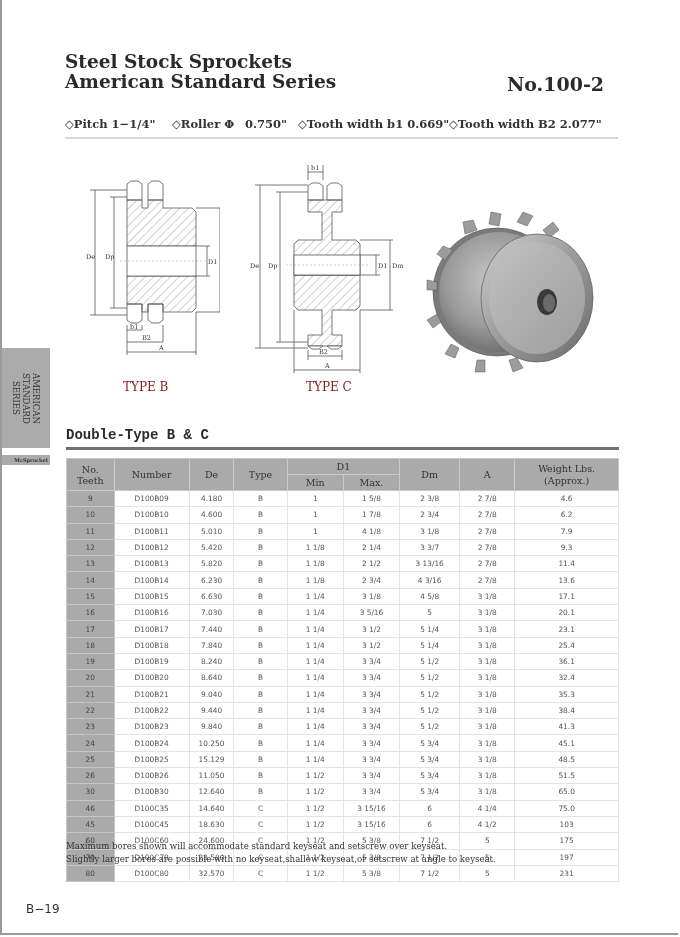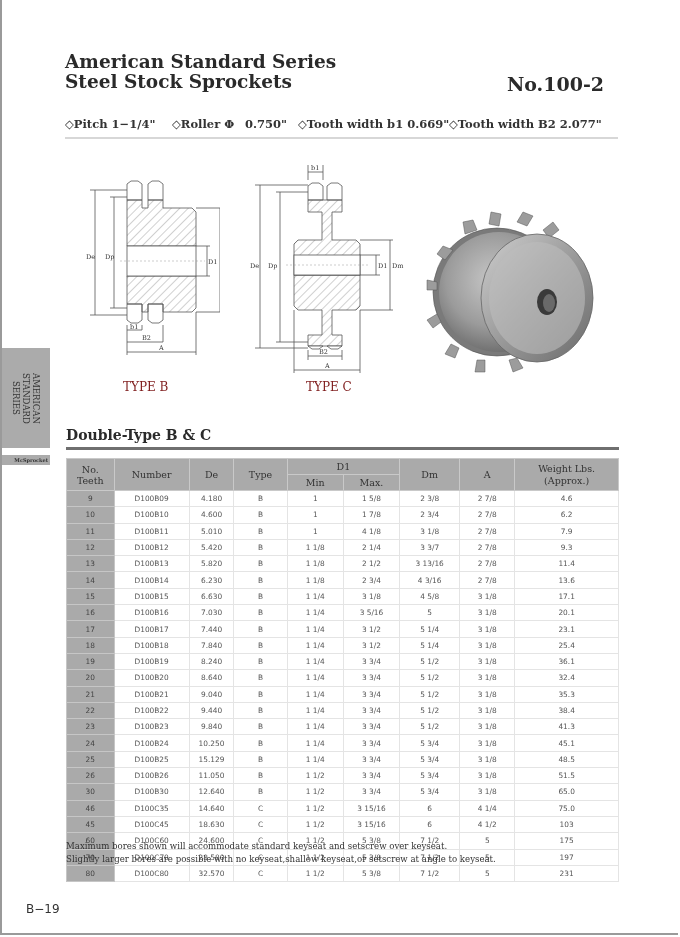--- a/index.html
+++ b/index.html
@@ -9,38 +9,38 @@
   .model{position:absolute;right:76px;top:73px;font-size:19px;font-weight:bold;color:#2a2a2a;}
   .specs{position:absolute;left:65px;top:117px;font-size:11.5px;font-weight:bold;color:#333;white-space:nowrap;}
   .specs span{position:absolute;top:0;}
   .spec-rule{position:absolute;left:65px;top:137px;width:553px;height:2px;background:#d7d7d7;}
   .drawing{position:absolute;}
   .type-label{position:absolute;font-size:12px;color:#7f1d1d;}
   .side-tab{position:absolute;left:2px;top:348px;width:48px;height:100px;background:#ababab;}
   .side-tab-text{position:absolute;left:2px;top:348px;width:48px;height:100px;display:flex;align-items:center;justify-content:center;}
   .side-tab-text div{writing-mode:vertical-rl;font-size:8.5px;line-height:10px;color:#333;text-align:center;}
   .brand-tab{position:absolute;left:2px;top:455px;width:48px;height:10px;background:#ababab;font-size:5px;font-weight:bold;color:#333;text-align:right;padding-right:2px;box-sizing:border-box;line-height:10px;}
-  .section-title{position:absolute;left:66px;top:427px;font-size:14px;font-weight:bold;color:#2a2a2a;}
+  .section-title{position:absolute;left:66px;top:427px;font-size:14px;font-weight:bold;color:#2a2a2a;font-family:Liberation Mono, monospace;}
   .section-rule{position:absolute;left:66px;top:447px;width:553px;height:3px;background:#6f6f6f;}
   table{position:absolute;left:66px;top:458px;width:553px;border-collapse:collapse;font-size:8.2px;color:#444;border-radius:28px;}
   th{background:#aaaaaa;font-weight:normal;font-size:9.5px;color:#333;border:1px solid #c9c9c9;padding:0;}
   td{border:1px solid #e4e4e4;text-align:center;height:15.3px;padding:0;font-family:"DejaVu Sans","Liberation Sans",sans-serif;font-size:7.4px;color:#555;}
   td.teeth{background:#aaaaaa;color:#444;border-color:#c6c6c6;}
   .notes{position:absolute;left:66px;top:840px;font-size:8.6px;line-height:13px;color:#333;}
   .pageno{position:absolute;left:26px;top:902px;font-family:"DejaVu Sans","Liberation Sans",sans-serif;font-size:12px;color:#333;}
   svg text{font-family:"DejaVu Serif","Liberation Serif",serif;}
 </style>
 </head>
 <body>
 
 <div class="page"></div>
 
 <div class="title">
+  <div>Steel Stock Sprockets</div>
   <div>American Standard Series</div>
-  <div>Steel Stock Sprockets</div>
 </div>
 <div class="model">No.100-2</div>
 
 <div class="specs">
   <span style="left:0">◇Pitch  1−1/4"</span>
   <span style="left:107px">◇Roller Φ</span>
   <span style="left:180px">0.750"</span>
   <span style="left:233px">◇Tooth width b1   0.669"</span>
   <span style="left:384px">◇Tooth width B2 2.077"</span>
 </div>

